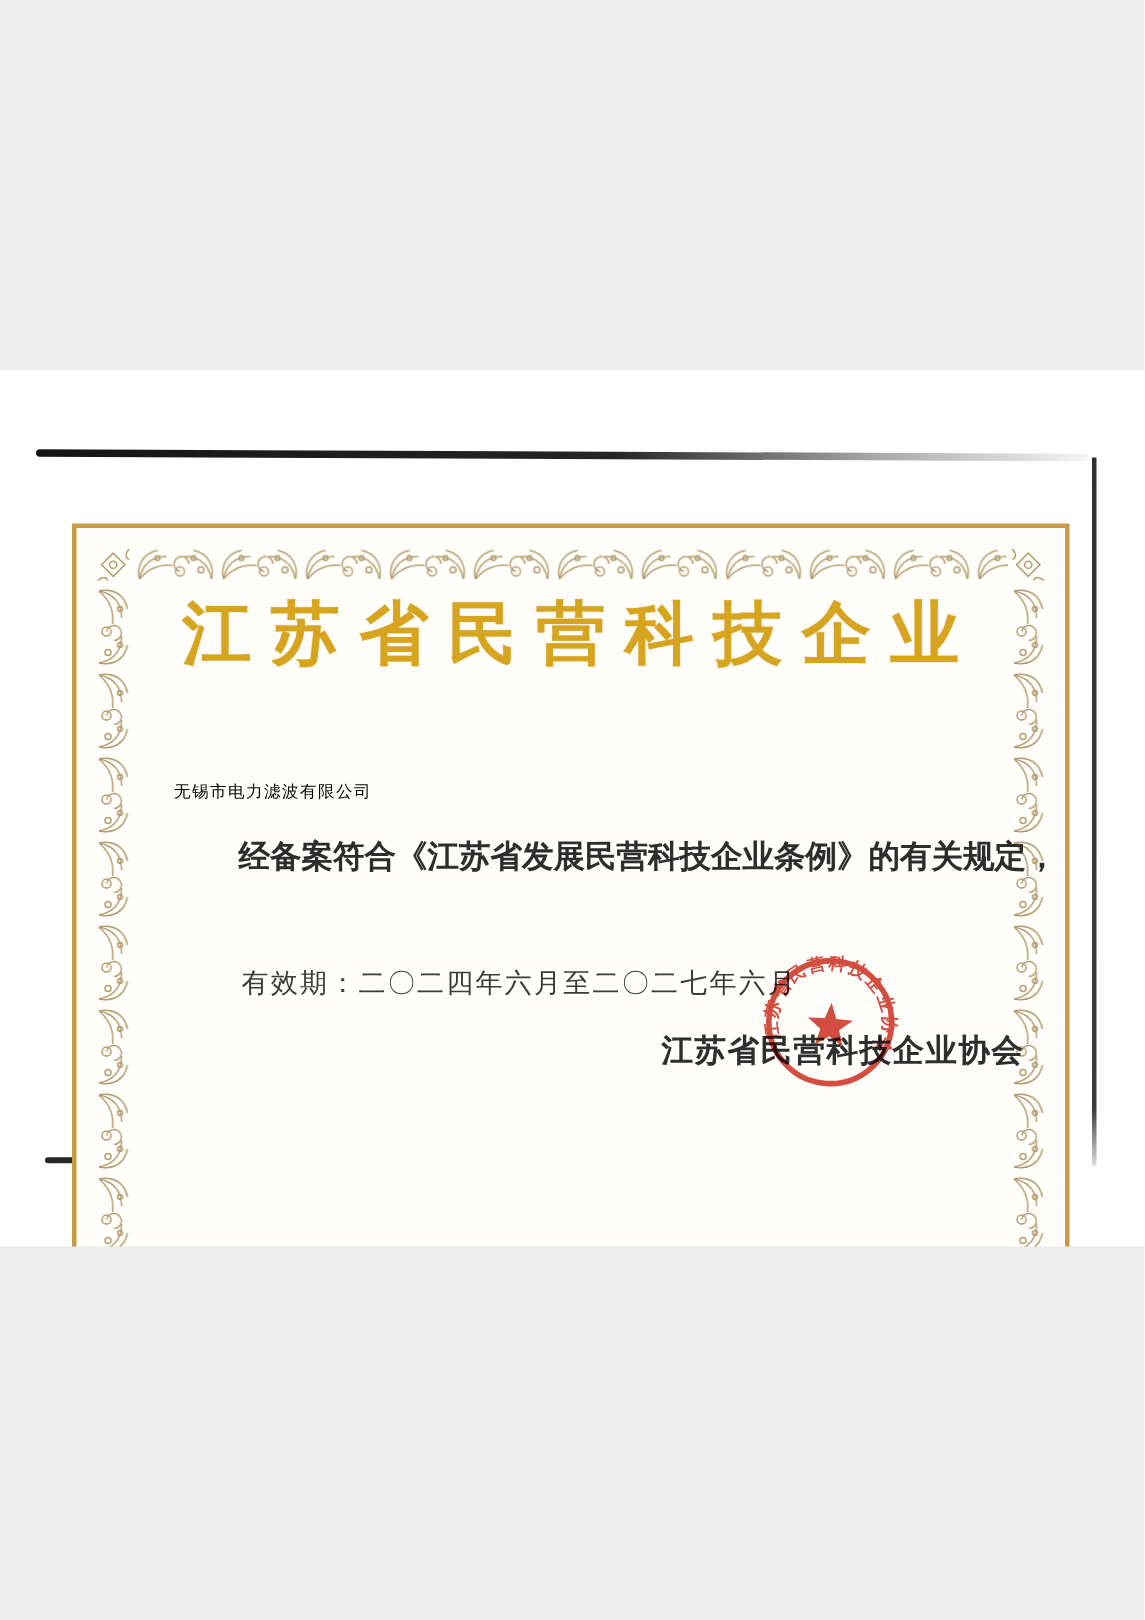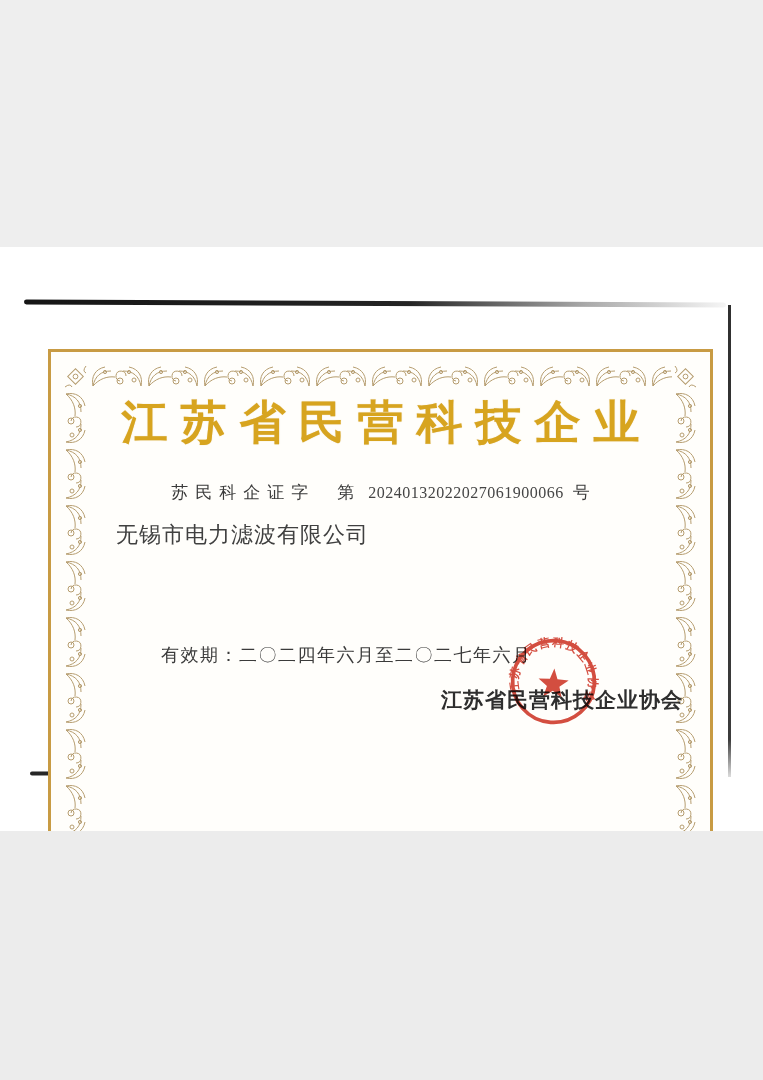--- a/index.html
+++ b/index.html
@@ -42,21 +42,21 @@
     font-size:46px;font-weight:bold;color:#d7a41f;letter-spacing:13px;text-indent:13px;
     text-shadow:0 0 1px rgba(190,140,20,.4);white-space:nowrap;}
 
   .cert-line{position:absolute;top:129px;left:0;width:100%;text-align:center;
     font-size:17px;color:#3a3a3a;white-space:nowrap;}
   .cert-line .lbl{letter-spacing:7px;}
   .cert-line .di{margin:0 14px 0 22px;}
   .cert-line .num{font-size:16px;letter-spacing:.5px;color:#454545;}
   .cert-line .hao{margin-left:9px;}
 
-  .company{position:absolute;top:168px;left:65px;font-size:22px;color:#404040;letter-spacing:1px;}
+  .company{position:absolute;top:168px;left:65px;font-size:11px;color:#000000;letter-spacing:1px;}
 
   .body-text{position:absolute;top:201px;left:64px;width:575px;
     font-size:21px;font-weight:bold;color:#2d2d2d;line-height:37px;}
   .body-line1{text-indent:44px;white-space:nowrap;}
 
   .validity{position:absolute;top:291px;left:110px;font-size:18px;color:#3b3b3b;letter-spacing:1.5px;white-space:nowrap;}
 
   .issuer-block{position:absolute;top:334px;left:355px;width:312px;text-align:center;}
   .issuer{font-size:21px;font-weight:bold;color:#2e2e2e;letter-spacing:1px;white-space:nowrap;}
   .issue-date{margin-top:7px;font-size:20px;font-weight:bold;color:#2e2e2e;letter-spacing:4px;white-space:nowrap;}
@@ -163,27 +163,25 @@
           <g stroke="#b59c6e" fill="none" stroke-width="1">
         <rect x="8" y="8" width="11" height="11" transform="rotate(45 13.5 13.5)"></rect>
         <circle cx="13.5" cy="13.5" r="2.4"></circle>
             <path d="M24,3 Q19,7 17,3 M3,24 Q7,19 3,17"></path>
       </g>
         </svg>
     </div>
 
     <div class="cert-title">江苏省民营科技企业</div>
 
-    <div class="cert-line">
-      <span class="lbl">苏民科企证字</span><span class="di">第</span><span class="num">20240132022027061900066</span><span class="hao">号</span>
-    </div>
 
     <div class="company">无锡市电力滤波有限公司</div>
 
     <div class="body-text">
+      <div class="body-line1">经备案符合《江苏省发展民营科技企业条例》的有关规定，</div>
     </div>
 
     <div class="validity">有效期：二〇二四年六月至二〇二七年六月</div>
 
     <div class="issuer-block">
       <div class="issuer">江苏省民营科技企业协会</div>
     </div>
 
     <div class="seal">
       <svg viewBox="0 0 100 100" width="93" height="93">

